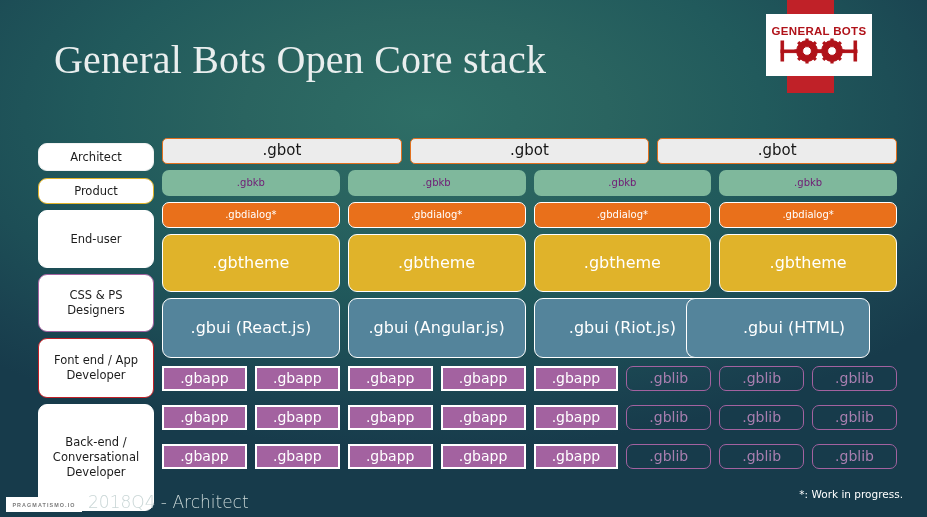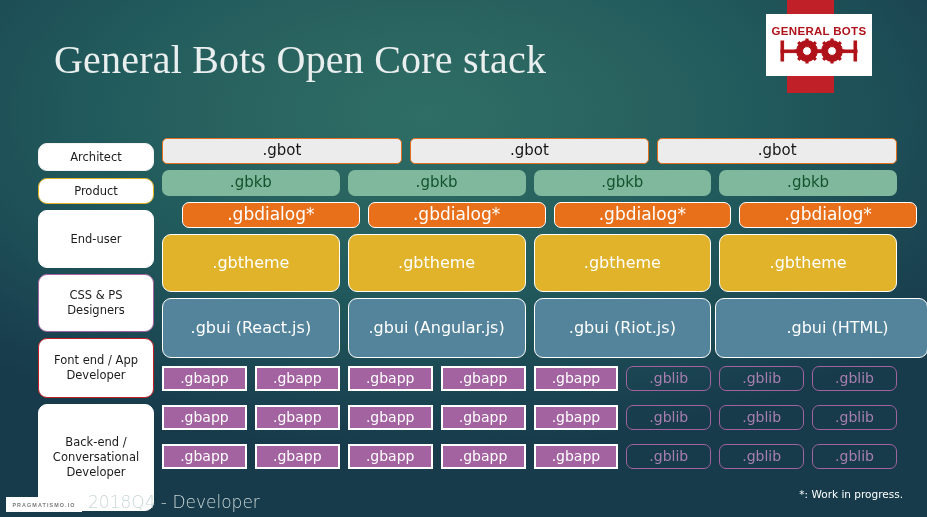--- a/index.html
+++ b/index.html
@@ -116,34 +116,33 @@
     border-radius: 5px;
     font-size: 15px;
   }
 
   
   .gbkb {
     top: 170px;
     height: 26px;
     background: #7fb89c;
     border-radius: 7px;
-    font-size: 15px;
-    color: #14532d;
+    font-size: 10px;
+    color: #701a75;
   }
 
   
   .gbdialog {
     top: 202px;
     height: 26px;
     background: #e9701b;
     border: 1.5px solid #ffffff;
     border-radius: 7px;
-    font-size: 17px;
-    color: #ffffff;
-    margin-left: 20px;
+    font-size: 10px;
+    color: #ffffff;
   }
 
   
   .gbtheme {
     top: 234px;
     height: 58px;
     background: #e0b32a;
     border: 1.5px solid #ffffff;
     border-radius: 9px;
     font-size: 16px;
@@ -297,21 +296,21 @@
       <div class="sbox gbdialog" style="left: 347.75px; width: 177.75px;">.gbdialog*</div>
       <div class="sbox gbdialog" style="left: 533.5px; width: 177.75px;">.gbdialog*</div>
       <div class="sbox gbdialog" style="left: 719.25px; width: 177.75px;">.gbdialog*</div>
       <div class="sbox gbtheme" style="left: 162px; width: 177.75px;">.gbtheme</div>
       <div class="sbox gbtheme" style="left: 347.75px; width: 177.75px;">.gbtheme</div>
       <div class="sbox gbtheme" style="left: 533.5px; width: 177.75px;">.gbtheme</div>
       <div class="sbox gbtheme" style="left: 719.25px; width: 177.75px;">.gbtheme</div>
       <div class="sbox gbui" style="left: 162px; width: 177.75px;">.gbui (React.js)</div>
       <div class="sbox gbui" style="left: 347.75px; width: 177.75px;">.gbui (Angular.js)</div>
       <div class="sbox gbui" style="left: 533.5px; width: 177.75px;">.gbui (Riot.js)</div>
-      <div class="sbox gbui" style="left: 715px; width: 213px; padding-left: 32px;">.gbui (HTML)</div>
+      <div class="sbox gbui" style="left: 686px; width: 184px; padding-left: 32px;">.gbui (HTML)</div>
     </div>
 
   <div id="grid-layer">
       <div class="sbox gbapp" style="left: 162px; top: 366px; width: 84.875px;">.gbapp</div>
       <div class="sbox gbapp" style="left: 254.875px; top: 366px; width: 84.875px;">.gbapp</div>
       <div class="sbox gbapp" style="left: 347.75px; top: 366px; width: 84.875px;">.gbapp</div>
       <div class="sbox gbapp" style="left: 440.625px; top: 366px; width: 84.875px;">.gbapp</div>
       <div class="sbox gbapp" style="left: 533.5px; top: 366px; width: 84.875px;">.gbapp</div>
       <div class="sbox gblib" style="left: 626.375px; top: 366px; width: 84.875px;">.gblib</div>
       <div class="sbox gblib" style="left: 719.25px; top: 366px; width: 84.875px;">.gblib</div>
@@ -330,16 +329,16 @@
       <div class="sbox gbapp" style="left: 440.625px; top: 444px; width: 84.875px;">.gbapp</div>
       <div class="sbox gbapp" style="left: 533.5px; top: 444px; width: 84.875px;">.gbapp</div>
       <div class="sbox gblib" style="left: 626.375px; top: 444px; width: 84.875px;">.gblib</div>
       <div class="sbox gblib" style="left: 719.25px; top: 444px; width: 84.875px;">.gblib</div>
       <div class="sbox gblib" style="left: 812.125px; top: 444px; width: 84.875px;">.gblib</div>
     </div>
 
   <div id="footer-logo">
     <span id="footer-logo-text">PRAGMATISMO.IO</span>
   </div>
-  <div id="footer-note">2018Q4 - Developer</div>
+  <div id="footer-note">2018Q4 - Architect</div>
   <div id="wip-note">*: Work in progress.</div>
 
 </div>
 
 </body></html>

